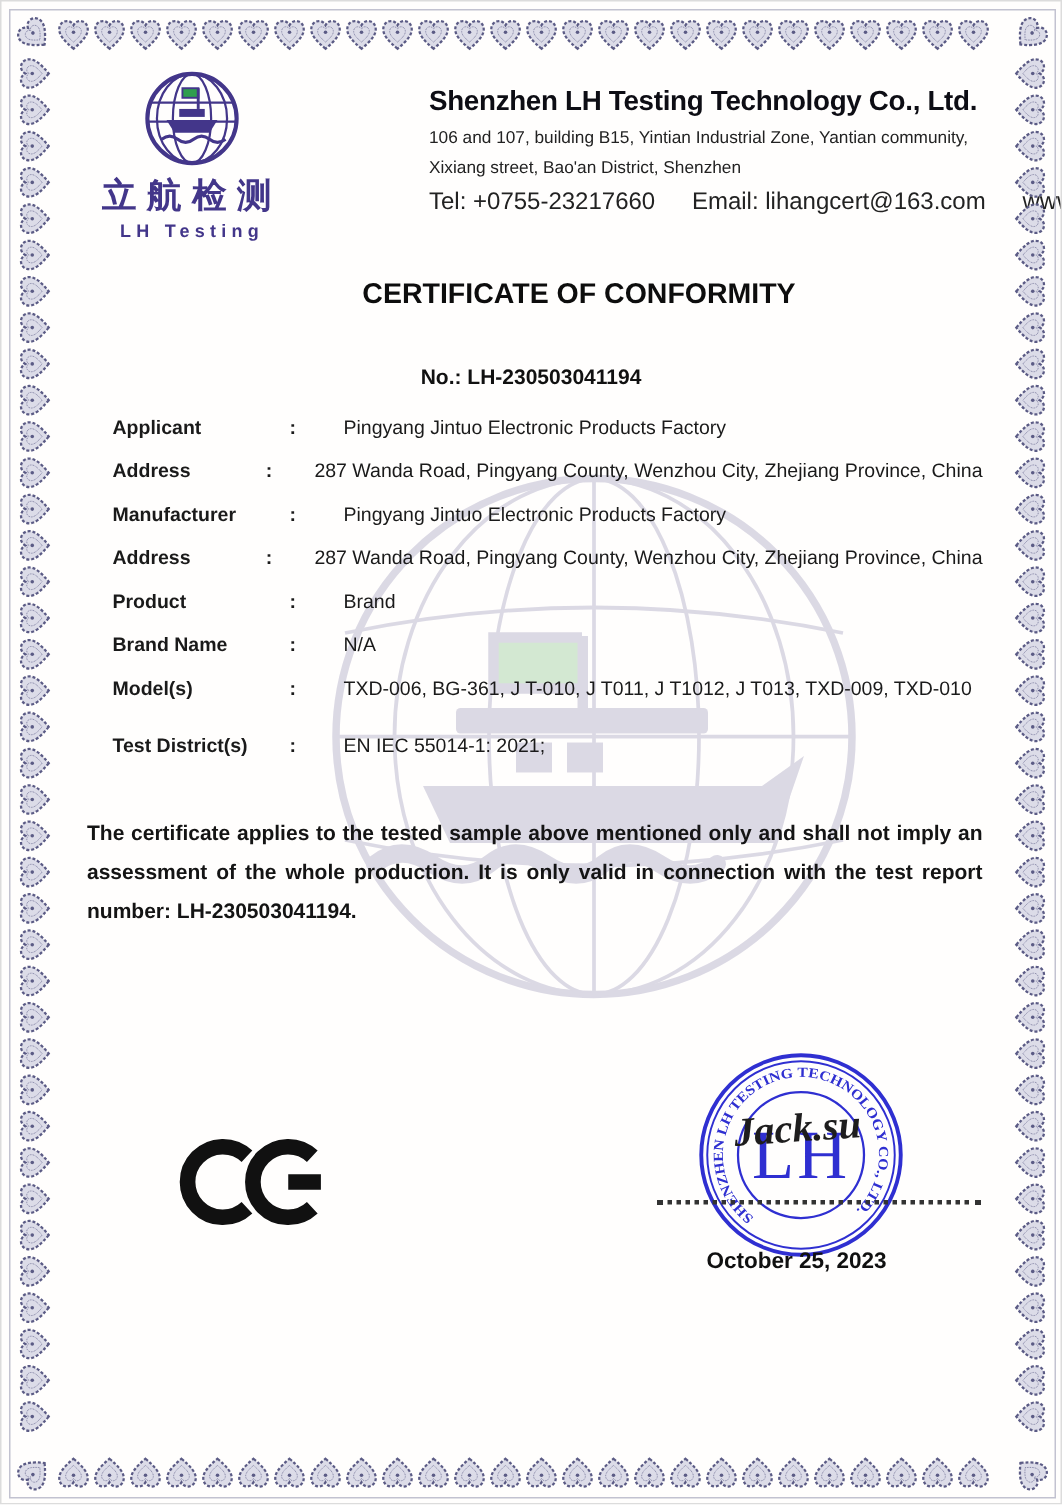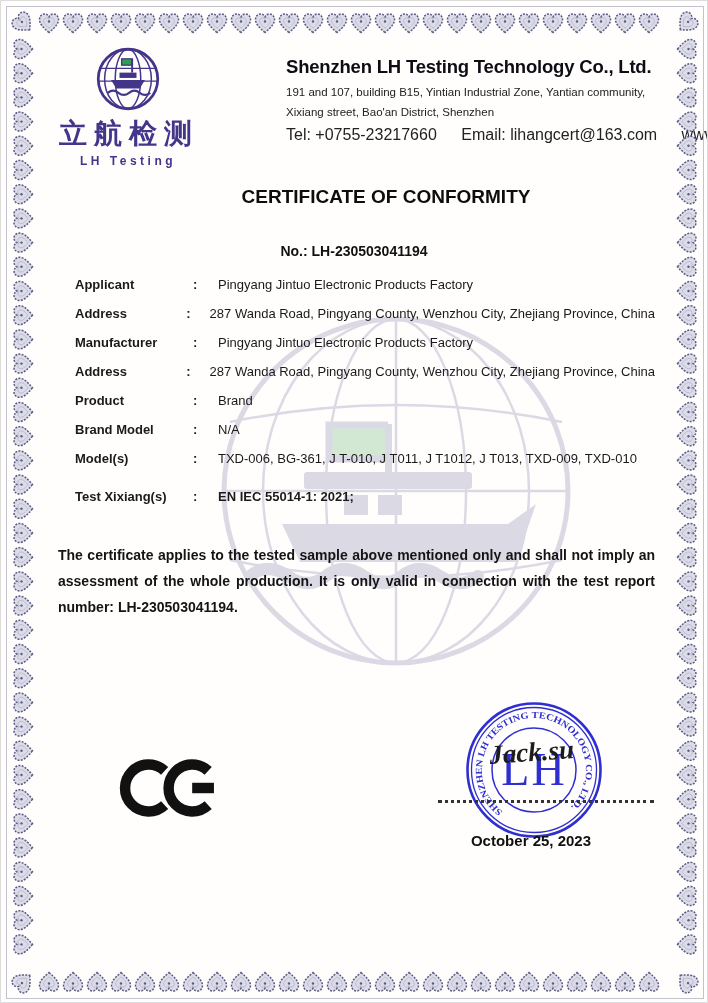--- a/index.html
+++ b/index.html
@@ -8,41 +8,41 @@
     background:#fffefd;border:1px solid #dcdcdc;box-sizing:border-box;
     font-family:"Liberation Sans",sans-serif;color:#1a1a1a;overflow:hidden;
   }
   
   .lace-svg{position:absolute;left:0;top:0;width:708px;height:1003px;z-index:6;pointer-events:none;}
   
   .watermark{position:absolute;left:185px;top:295px;width:420px;height:390px;z-index:1;opacity:.5;pointer-events:none;}
   
   .logo-block{position:absolute;left:58px;top:44px;width:138px;text-align:center;z-index:2;}
   .logo-globe{display:block;margin:0 auto;width:68px;height:68px;}
-  .logo-cn{margin-top:2px;font-size:28px;font-weight:bold;color:#43368a;letter-spacing:7px;white-space:nowrap;}
+  .logo-cn{margin-top:2px;font-size:23px;font-weight:bold;color:#43368a;letter-spacing:7px;white-space:nowrap;}
   .logo-en{margin-top:1px;font-size:12px;font-weight:bold;color:#43368a;letter-spacing:3.5px;white-space:nowrap;}
   .company-info{position:absolute;left:285px;top:55px;width:390px;z-index:2;}
   .company-name{font-size:18.5px;font-weight:bold;color:#0d0d14;letter-spacing:-.2px;white-space:nowrap;}
   .company-line{font-size:11.5px;color:#222;margin-top:8px;white-space:nowrap;}
   .contact-row{font-size:16px;color:#222;margin-top:8px;white-space:nowrap;}
   .contact-row span{margin-right:20px;}
   .contact-row span:last-child{margin-right:0;}
   
   .cert-title{position:absolute;left:0;top:185px;width:100%;text-align:center;
     font-size:19px;font-weight:bold;color:#0d0d0d;letter-spacing:0;z-index:2;margin-left:32px;}
   .cert-no{position:absolute;left:0;top:242px;width:100%;text-align:center;
     font-size:14px;font-weight:bold;color:#111;z-index:2;}
   
   .fields{position:absolute;left:62px;top:269px;width:592px;z-index:2;}
   .frow{display:flex;align-items:center;height:29px;font-size:13px;}
   .frow-tall{height:47px;}
   .flabel{width:110px;font-weight:bold;line-height:16px;margin-left:12px;}
   .fcolon{width:33px;box-sizing:border-box;padding-left:8px;font-weight:bold;}
-  .fvalue{flex:1;white-space:nowrap;}
-  .fvalue-bold{font-weight:bold;white-space:normal;}
+  .fvalue{flex:1;white-space:nowrap;margin-left:11px;}
+  .fvalue-bold{font-weight:normal;white-space:normal;}
   .fvalue-bold div{line-height:22px;}
   
   .statements{position:absolute;left:57px;top:541px;width:597px;z-index:2;}
   .statements p{margin:0 0 25px 0;font-size:14px;font-weight:bold;line-height:26px;
     text-align:justify;color:#141414;}
   
   .ce-svg{position:absolute;left:118px;top:752px;width:108px;height:70px;z-index:2;}
   
   .stamp-svg{position:absolute;left:451px;top:687px;width:164px;height:164px;z-index:3;opacity:.95;}
   .sig-dots{position:absolute;left:437px;top:799px;width:216px;height:0;
@@ -241,21 +241,21 @@
         <path d="M16 33 L48 33 L43 41 L21 41 Z"></path>
         <path d="M13 45 q5 -4 10 0 t10 0 t10 0 t10 0" stroke="#43368a" stroke-width="2" fill="none"></path>
       </g>
     </svg>
     <div class="logo-cn">立航检测</div>
     <div class="logo-en">LH Testing</div>
   </div>
 
   <div class="company-info">
     <div class="company-name">Shenzhen LH Testing Technology Co., Ltd.</div>
-    <div class="company-line">191 and 107, building B15, Yintian Industrial Zone, Yantian community,</div>
+    <div class="company-line">106 and 107, building B15, Yintian Industrial Zone, Yantian community,</div>
     <div class="company-line">Xixiang street, Bao'an District, Shenzhen</div>
     <div class="contact-row">
       <span>Tel: +0755-23217660</span>
       <span>Email: lihangcert@163.com</span>
       <span>www.lh-cert.com</span>
     </div>
   </div>
 
   <div class="cert-title">CERTIFICATE OF CONFORMITY</div>
   <div class="cert-no">No.: LH-230503041194</div>
@@ -280,31 +280,31 @@
       <div class="flabel">Address</div>
       <div class="fcolon">:</div>
       <div class="fvalue">287 Wanda Road, Pingyang County, Wenzhou City, Zhejiang Province, China</div>
     </div>
     <div class="frow">
       <div class="flabel">Product</div>
       <div class="fcolon">:</div>
       <div class="fvalue">Brand</div>
     </div>
     <div class="frow">
-      <div class="flabel">Brand Model</div>
+      <div class="flabel">Brand Name</div>
       <div class="fcolon">:</div>
       <div class="fvalue">N/A</div>
     </div>
     <div class="frow">
       <div class="flabel">Model(s)</div>
       <div class="fcolon">:</div>
       <div class="fvalue">TXD-006, BG-361, J T-010, J T011, J T1012, J T013, TXD-009, TXD-010</div>
     </div>
     <div class="frow frow-tall">
-      <div class="flabel">Test Xixiang(s)</div>
+      <div class="flabel">Test District(s)</div>
       <div class="fcolon">:</div>
       <div class="fvalue fvalue-bold">
         <div>EN IEC 55014-1: 2021;</div>
       </div>
     </div>
   </div>
 
   <div class="statements">
     <p>The certificate applies to the tested sample above mentioned only and shall not imply an assessment of the whole production. It is only valid in connection with the test report number: LH-230503041194.</p>
   </div>

